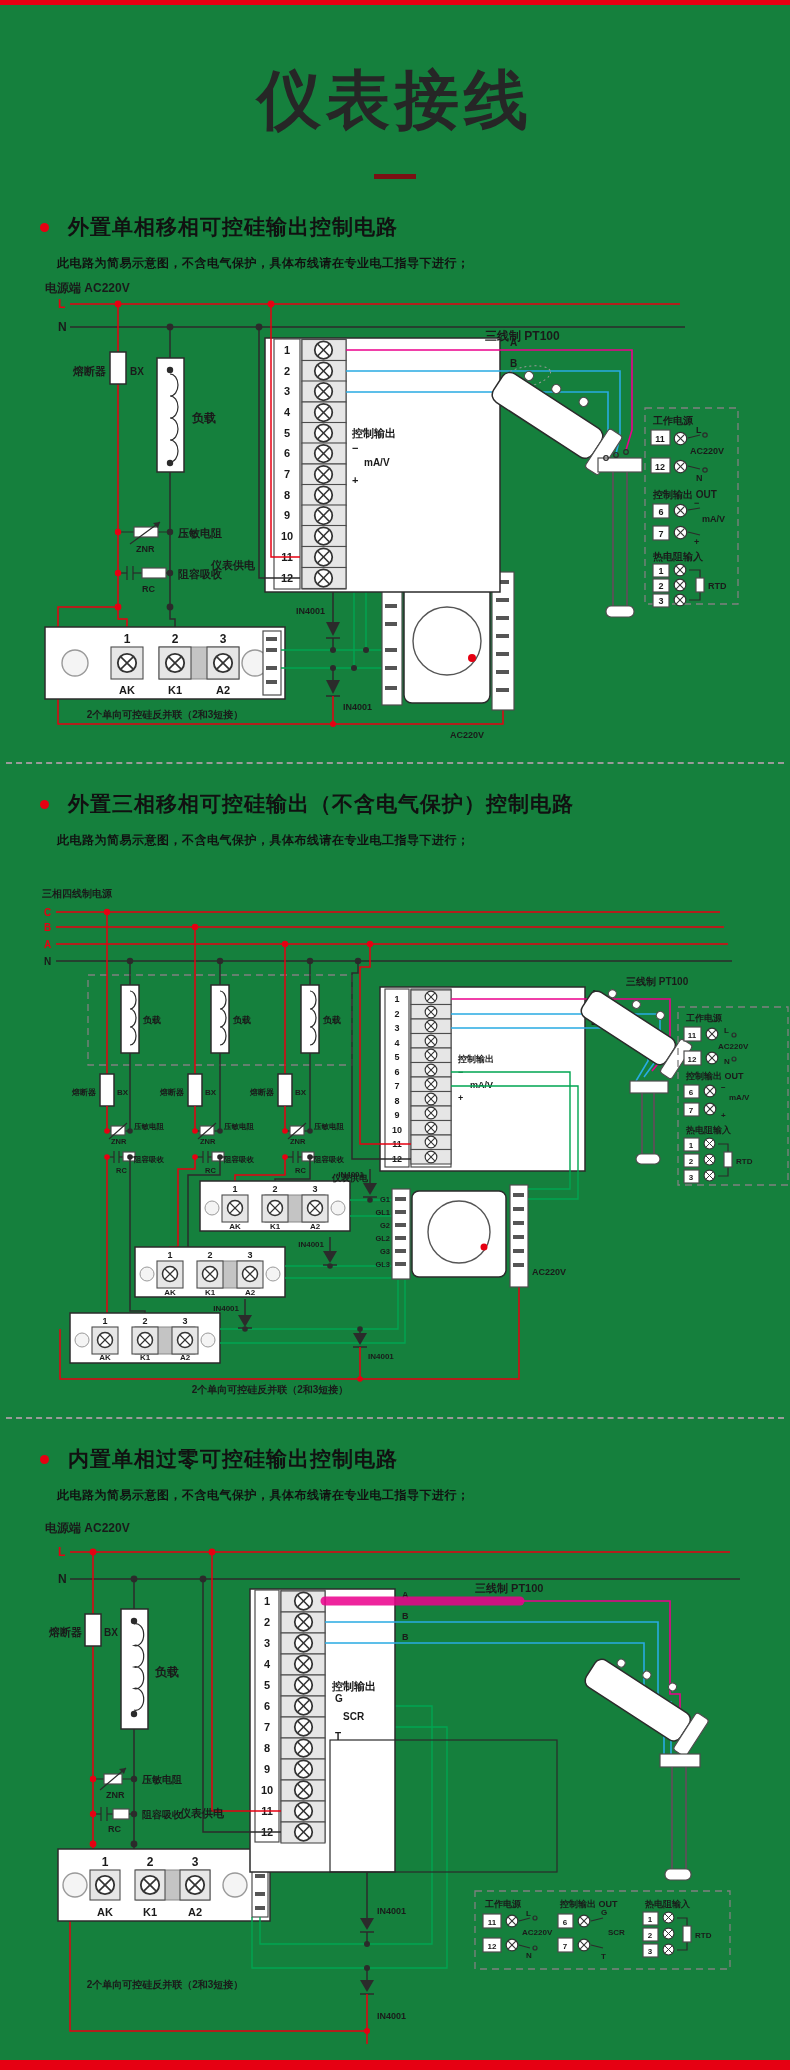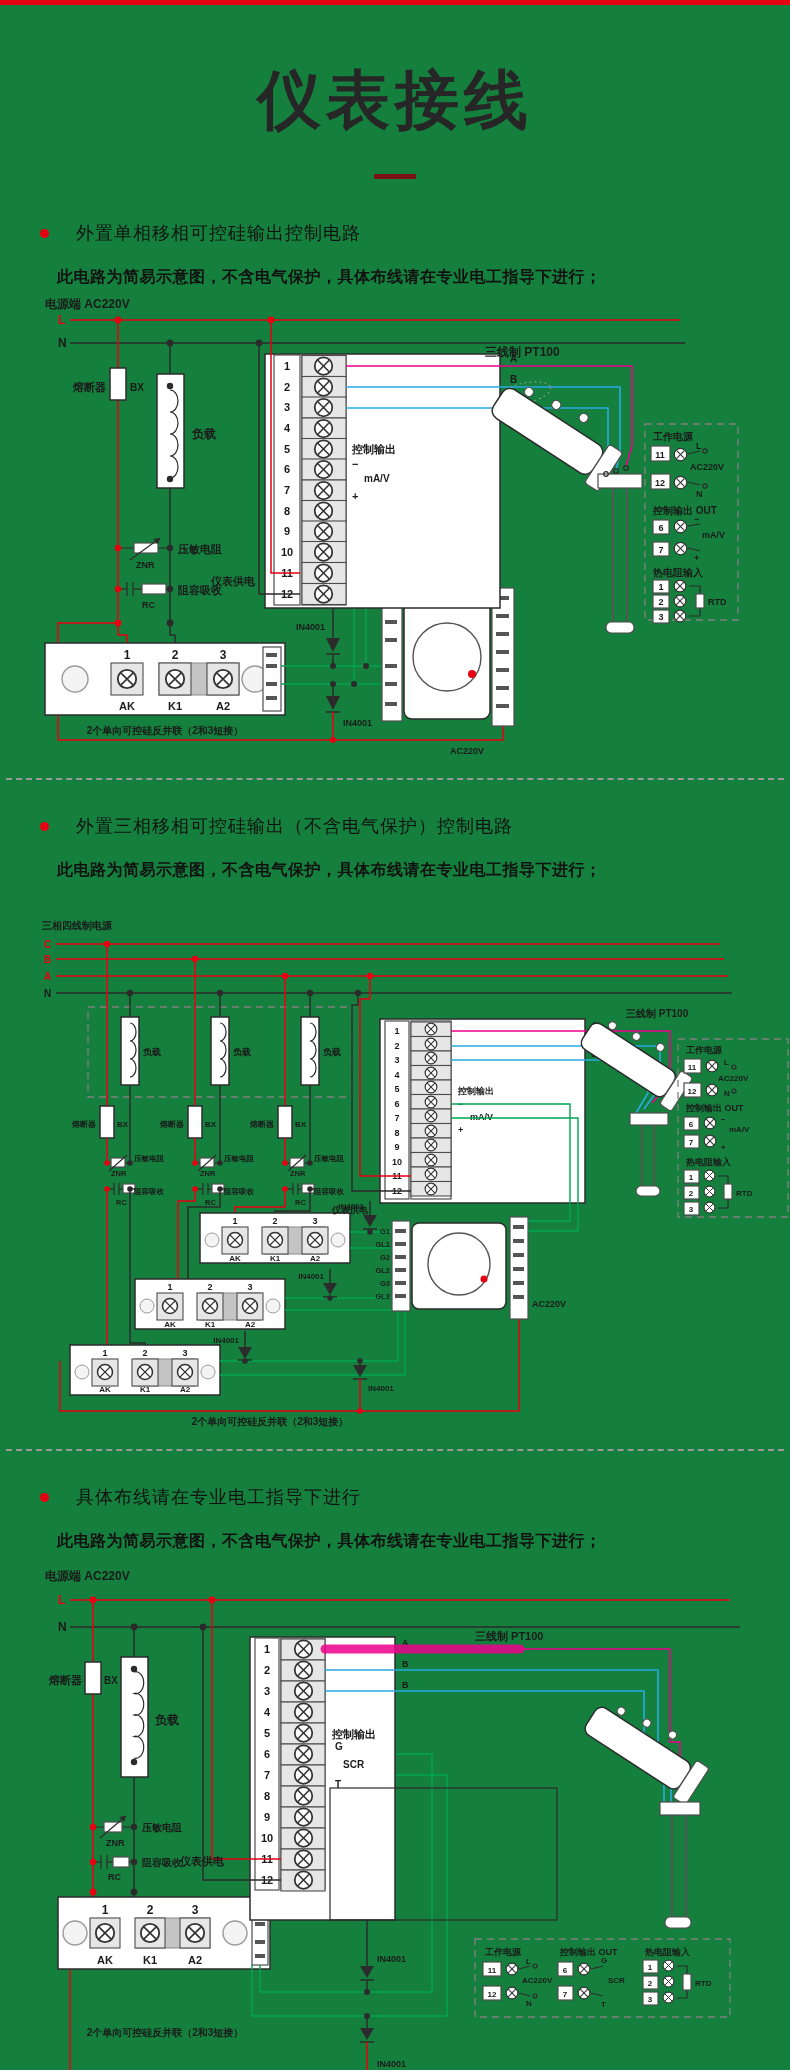--- a/index.html
+++ b/index.html
@@ -4,22 +4,22 @@
 <style>
   html,body{margin:0;padding:0}
   body{background:#ececec;font-family:"Liberation Sans","DejaVu Sans",sans-serif}
   .page{width:790px;margin:0 auto;background:#15803d;position:relative;overflow:hidden}
   .topbar{height:5px;background:#e60012}
   .botbar{height:12px;background:#e60012;margin-top:14px}
   h1{font-size:64px;font-weight:900;color:#262626;text-align:center;letter-spacing:5px;margin:52px 0 0 0}
   .dash{width:42px;height:5px;background:#7a1114;margin:30px auto 26px auto}
   .sec-head{display:flex;align-items:center;margin:18px 0 4px 40px}
   .bullet{width:9px;height:9px;border-radius:50%;background:#e60012;margin-right:11px;flex:0 0 auto}
-  .sec-head h2{font-size:18px;font-weight:400;color:#111;margin:16px;letter-spacing:1px}
-  .sec-sub{margin:6px 0 10px 57px;font-size:16px;font-weight:700;color:#111;letter-spacing:.5px}
+  .sec-head h2{font-size:21px;font-weight:700;color:#111;margin:8px;letter-spacing:1px}
+  .sec-sub{margin:6px 0 10px 57px;font-size:12px;font-weight:700;color:#111;letter-spacing:.5px}
   .divider{border-top:2px dashed #9a9a9a;margin:18px 6px}
   svg{display:block}
   svg text{font-family:"Liberation Sans","DejaVu Sans",sans-serif;font-weight:bold;fill:#1a1a1a;font-size:11px}
   .t12{font-size:12px}.t10{font-size:10px}.t9{font-size:9px}.t8{font-size:8px}.t7{font-size:7.5px}
   .mid{text-anchor:middle}.end{text-anchor:end}
   .red{fill:#e60012}
   .k{stroke:#2b2b2b;stroke-width:1.5;fill:none}
   .k2{stroke:#2b2b2b;stroke-width:1.2;fill:none}
   .r{stroke:#e60012;stroke-width:1.5;fill:none}
   .g{stroke:#00a551;stroke-width:1.4;fill:none}
@@ -675,21 +675,21 @@
       <polyline points="688,285 698,285 698,317 688,317" class="k2"></polyline>
       <rect x="694" y="293" width="8" height="15" class="box2"></rect>
       <text x="706" y="305" class="t8">RTD</text>
     </g>
   </svg>
 
   <div class="divider"></div>
 
   <div class="sec-head">
     <span class="bullet"></span>
-    <h2>具体布线请在专业电工指导下进行</h2>
+    <h2>内置单相过零可控硅输出控制电路</h2>
   </div>
   <div class="sec-sub">此电路为简易示意图，不含电气保护，具体布线请在专业电工指导下进行；</div>
 
   <svg width="760" height="532" viewBox="0 0 760 532" style="margin-left:30px">
     <text x="15" y="18" class="t12">电源端  AC220V</text>
     <g>
       <text x="28" y="42" class="t12 red">L</text>
       <line x1="40" y1="38" x2="700" y2="38" class="r"></line>
       <text x="28" y="69" class="t12">N</text>
       <line x1="40" y1="65" x2="710" y2="65" class="k"></line>

